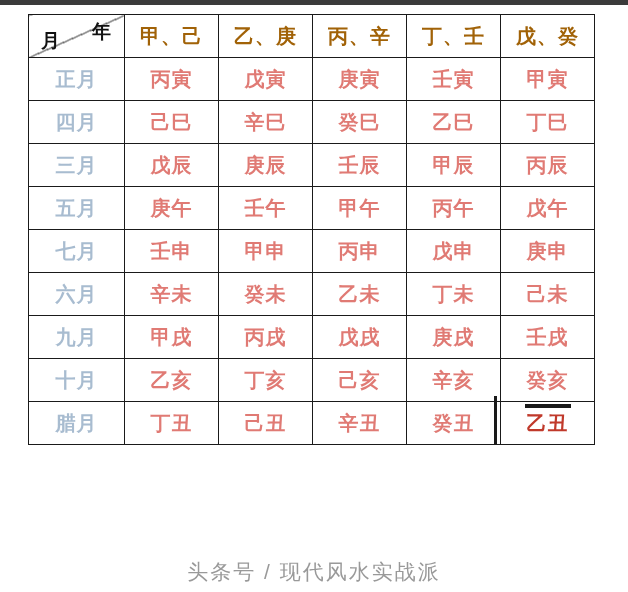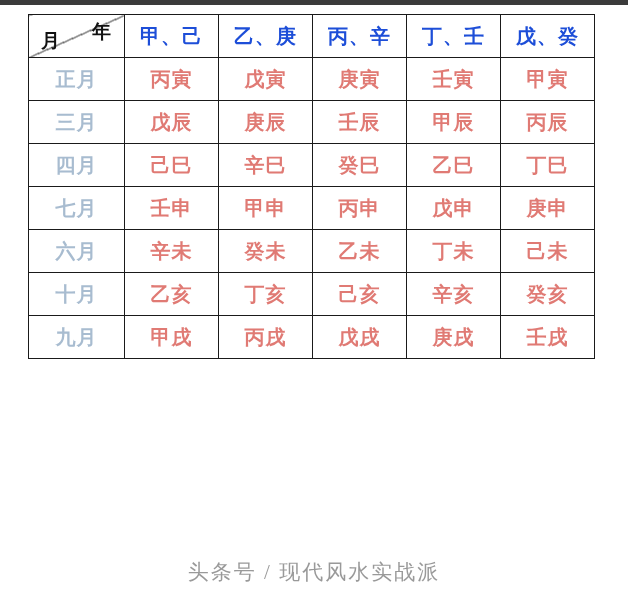--- a/index.html
+++ b/index.html
@@ -69,21 +69,21 @@
   }
   td.corner .month-lbl {
     position: absolute;
     bottom: 3px;
     left: 12px;
     color: #111111;
     font-size: 19px;
     font-weight: 700;
   }
   td.head {
-    color: #1d4ed8;
+    color: #a16207;
     height: 56px;
     font-size: 21px;
     font-weight: 700;
   }
   td.month {
     color: #a8bcd0;
     font-weight: 700;
     margin-left: 44px;
   }
   td.data {
@@ -115,21 +115,21 @@
   }
   #watermark {
     position: absolute;
     left: 50%;
     transform: translateX(-50%);
     bottom: 6px;
     white-space: nowrap;
     font-size: 21px;
     letter-spacing: 2px;
     color: rgba(70,70,70,0.55);
-    font-family: Liberation Serif, serif;
+    font-family: Liberation Sans, sans-serif;
     pointer-events: none;
     text-align: right;
   }
 </style>
 </head>
 <body>
 
 <div id="top-bar"></div>
 
 <div id="table-wrap">
@@ -156,64 +156,80 @@
         </tr>
         <tr>
           <td class="month">正月</td>
           <td class="data">丙寅</td>
           <td class="data">戊寅</td>
           <td class="data">庚寅</td>
           <td class="data">壬寅</td>
           <td class="data">甲寅</td>
         </tr>
         <tr>
+          <td class="month">四月</td>
+          <td class="data">己巳</td>
+          <td class="data">辛巳</td>
+          <td class="data">癸巳</td>
+          <td class="data">乙巳</td>
+          <td class="data">丁巳</td>
+        </tr>
+        <tr>
           <td class="month">三月</td>
           <td class="data">戊辰</td>
           <td class="data">庚辰</td>
           <td class="data">壬辰</td>
           <td class="data">甲辰</td>
           <td class="data">丙辰</td>
         </tr>
         <tr>
-          <td class="month">四月</td>
-          <td class="data">己巳</td>
-          <td class="data">辛巳</td>
-          <td class="data">癸巳</td>
-          <td class="data">乙巳</td>
-          <td class="data">丁巳</td>
+          <td class="month">五月</td>
+          <td class="data">庚午</td>
+          <td class="data">壬午</td>
+          <td class="data">甲午</td>
+          <td class="data">丙午</td>
+          <td class="data">戊午</td>
         </tr>
         <tr>
           <td class="month">七月</td>
           <td class="data">壬申</td>
           <td class="data">甲申</td>
           <td class="data">丙申</td>
           <td class="data">戊申</td>
           <td class="data">庚申</td>
         </tr>
         <tr>
           <td class="month">六月</td>
           <td class="data">辛未</td>
           <td class="data">癸未</td>
           <td class="data">乙未</td>
           <td class="data">丁未</td>
           <td class="data">己未</td>
         </tr>
         <tr>
+          <td class="month">九月</td>
+          <td class="data">甲戌</td>
+          <td class="data">丙戌</td>
+          <td class="data">戊戌</td>
+          <td class="data">庚戌</td>
+          <td class="data">壬戌</td>
+        </tr>
+        <tr>
           <td class="month">十月</td>
           <td class="data">乙亥</td>
           <td class="data">丁亥</td>
           <td class="data">己亥</td>
           <td class="data">辛亥</td>
           <td class="data">癸亥</td>
         </tr>
         <tr>
-          <td class="month">九月</td>
-          <td class="data">甲戌</td>
-          <td class="data">丙戌</td>
-          <td class="data">戊戌</td>
-          <td class="data">庚戌</td>
-          <td class="data">壬戌</td>
+          <td class="month">腊月</td>
+          <td class="data">丁丑</td>
+          <td class="data">己丑</td>
+          <td class="data">辛丑</td>
+          <td class="data">癸丑</td>
+          <td class="data emph"><span class="mark-top"></span><span class="mark-left"></span><span>乙丑</span></td>
         </tr>
       </tbody>
   </table>
 </div>
 
 <div id="watermark">头条号 / 现代风水实战派</div>
 
 </body></html>

